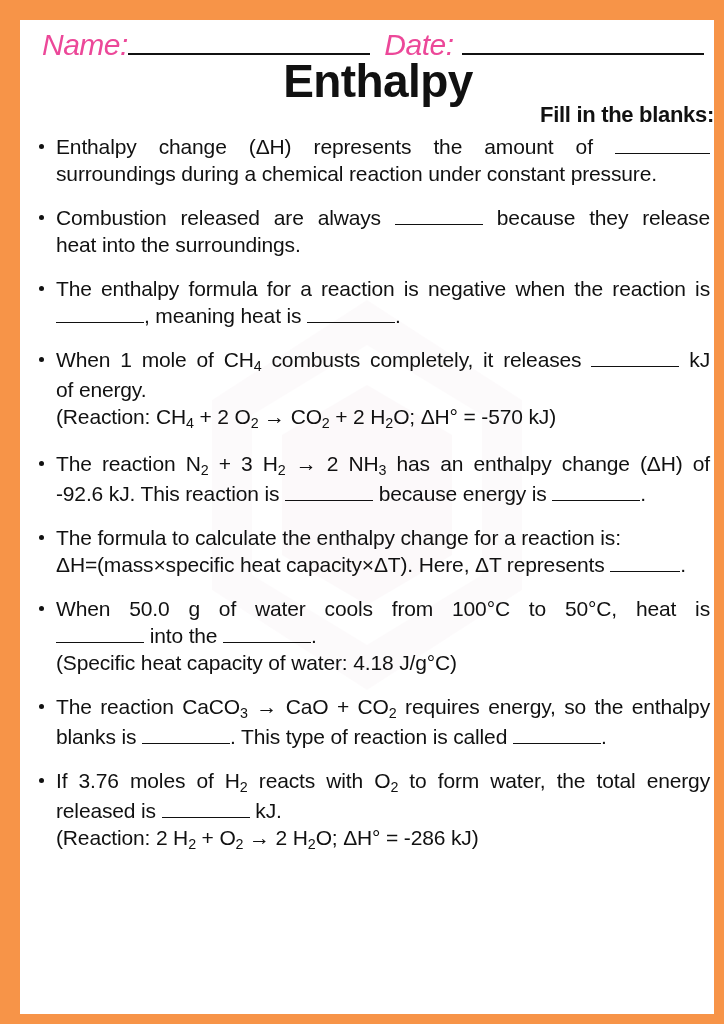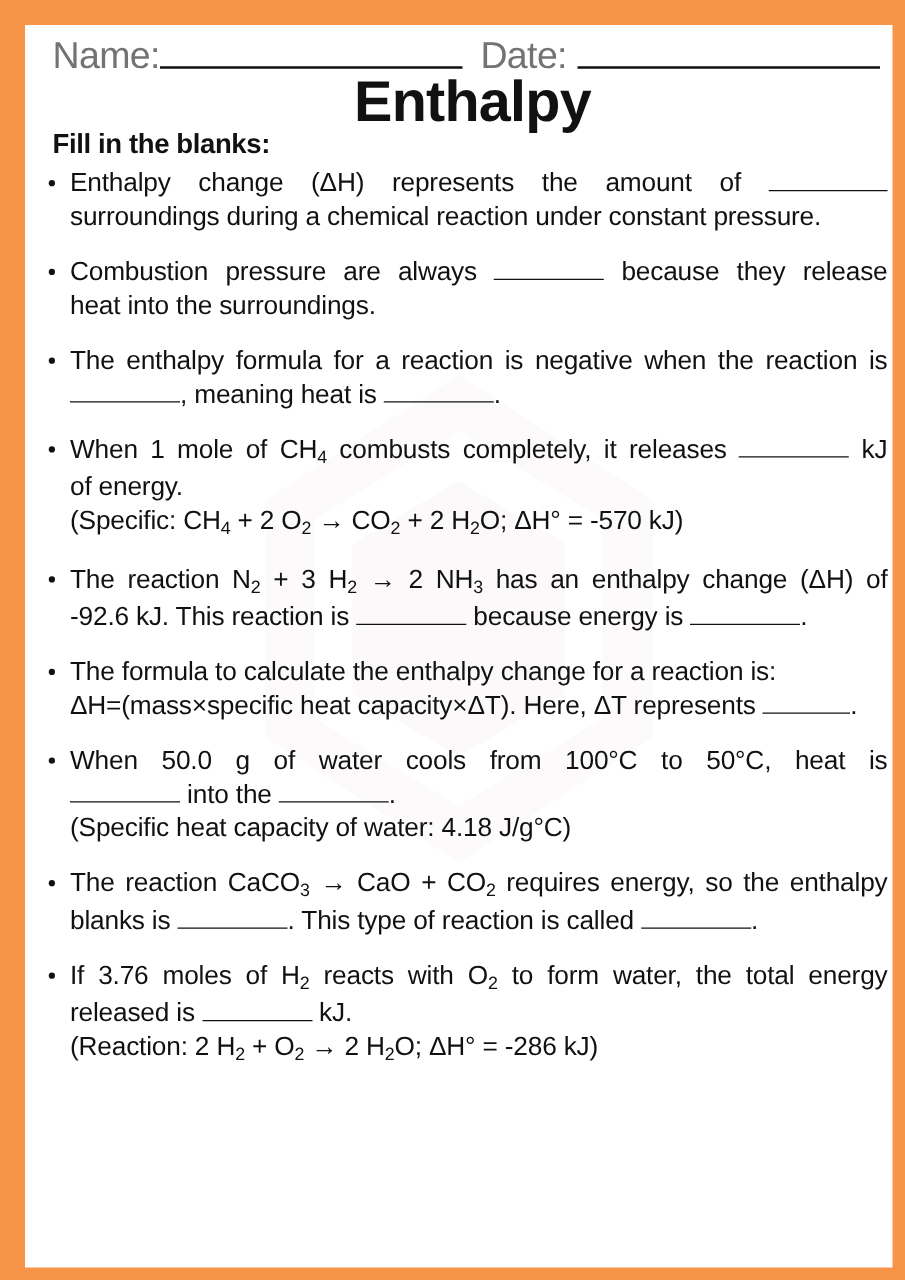--- a/index.html
+++ b/index.html
@@ -48,22 +48,23 @@
     align-items: flex-end;
     padding: 8px 8px 0 22px;
     height: 40px;
     box-sizing: border-box;
   }
   .nd-label {
     font-size: 30px;
     line-height: 30px;
     font-weight: 400;
     letter-spacing: -0.5px;
-    color: #737373;
+    color: #ec4899;
     white-space: nowrap;
+    font-style: italic;
   }
   .nd-rule {
     flex: 1 1 auto;
     border-bottom: 2.2px solid #111111;
     margin-bottom: 5px;
     min-width: 40px;
   }
   .nd-rule.name-rule { margin-right: 14px; }
   .nd-rule.date-rule { margin-left: 8px; margin-right: 2px; }
   .nd-label.date-label { margin-left: 0; }
@@ -80,20 +81,21 @@
     padding-left: 22px;
   }
 
   .subtitle {
     font-size: 22px;
     line-height: 24px;
     font-weight: bold;
     color: #111111;
     padding: 3px 0 0 22px;
     letter-spacing: -0.3px;
+    text-align: right;
   }
 
   
   .qlist {
     list-style: none;
     margin: 0;
     padding: 6px 4px 0 10px;
   }
   .qitem {
     position: relative;
@@ -165,21 +167,21 @@
         <li class="qitem">
           <span class="qline justify">
             <span>Enthalpy change (ΔH) represents the amount of</span>
             <span class="blank b-lg"></span>
           </span>
           <span class="qline">surroundings during a chemical reaction under constant pressure.</span>
         </li>
 
         <li class="qitem">
           <span class="qline justify">
-            <span>Combustion pressure are always</span>
+            <span>Combustion released are always</span>
             <span class="blank b-md"></span>
             <span>because they release</span>
           </span>
           <span class="qline">heat into the surroundings.</span>
         </li>
 
         <li class="qitem">
           <span class="qline justify">
             <span>The enthalpy formula for a reaction is negative when the reaction is</span>
           </span>
@@ -189,21 +191,21 @@
           </span>
         </li>
 
         <li class="qitem">
           <span class="qline justify">
             <span class="nowrap"><span>When 1 mole of CH</span><sub>4</sub></span><span> combusts completely, it releases</span>
             <span class="blank b-md"></span>
             <span>kJ</span>
           </span>
           <span class="qline">of energy.</span>
-          <span class="qline"><span>(Specific: CH</span><sub>4</sub><span> + 2 O</span><sub>2</sub><span> → CO</span><sub>2</sub><span> + 2 H</span><sub>2</sub><span>O; ΔH° = -570 kJ)</span></span>
+          <span class="qline"><span>(Reaction: CH</span><sub>4</sub><span> + 2 O</span><sub>2</sub><span> → CO</span><sub>2</sub><span> + 2 H</span><sub>2</sub><span>O; ΔH° = -570 kJ)</span></span>
         </li>
 
         <li class="qitem">
           <span class="qline justify">
             <span class="nowrap"><span>The reaction N</span><sub>2</sub><span> + 3 H</span><sub>2</sub><span> → 2 NH</span><sub>3</sub></span><span> has an enthalpy change (ΔH) of</span>
           </span>
           <span class="qline">
             <span>-92.6 kJ. This reaction is</span>
             <span class="blank b-md"></span>
             <span>because energy is</span>

